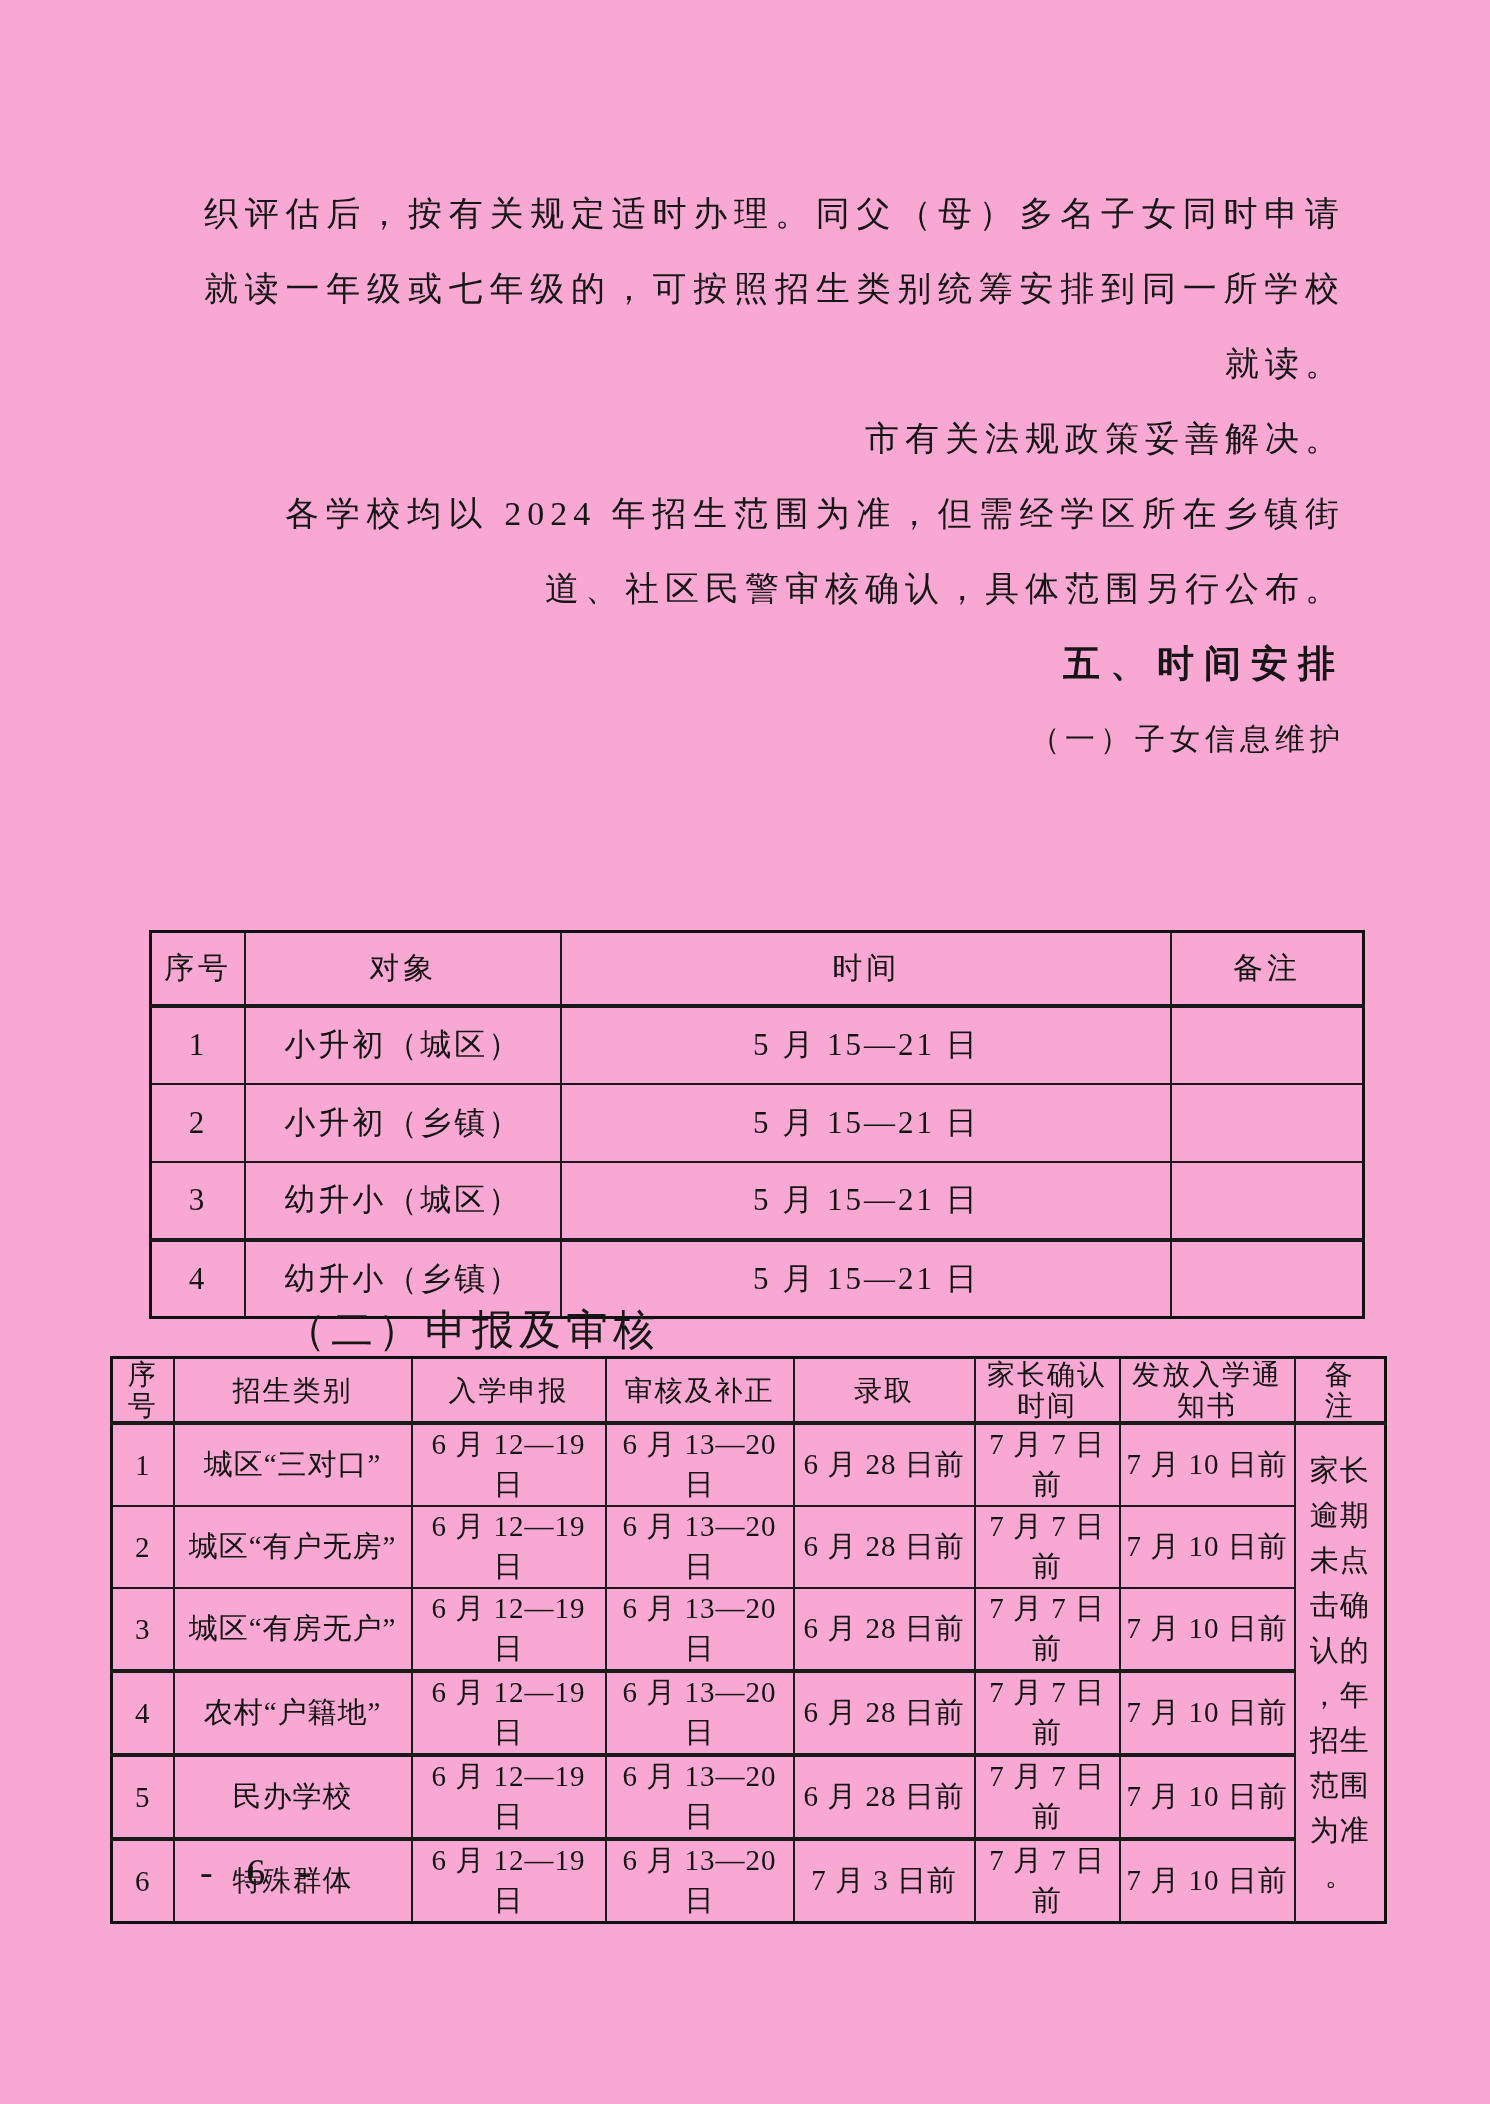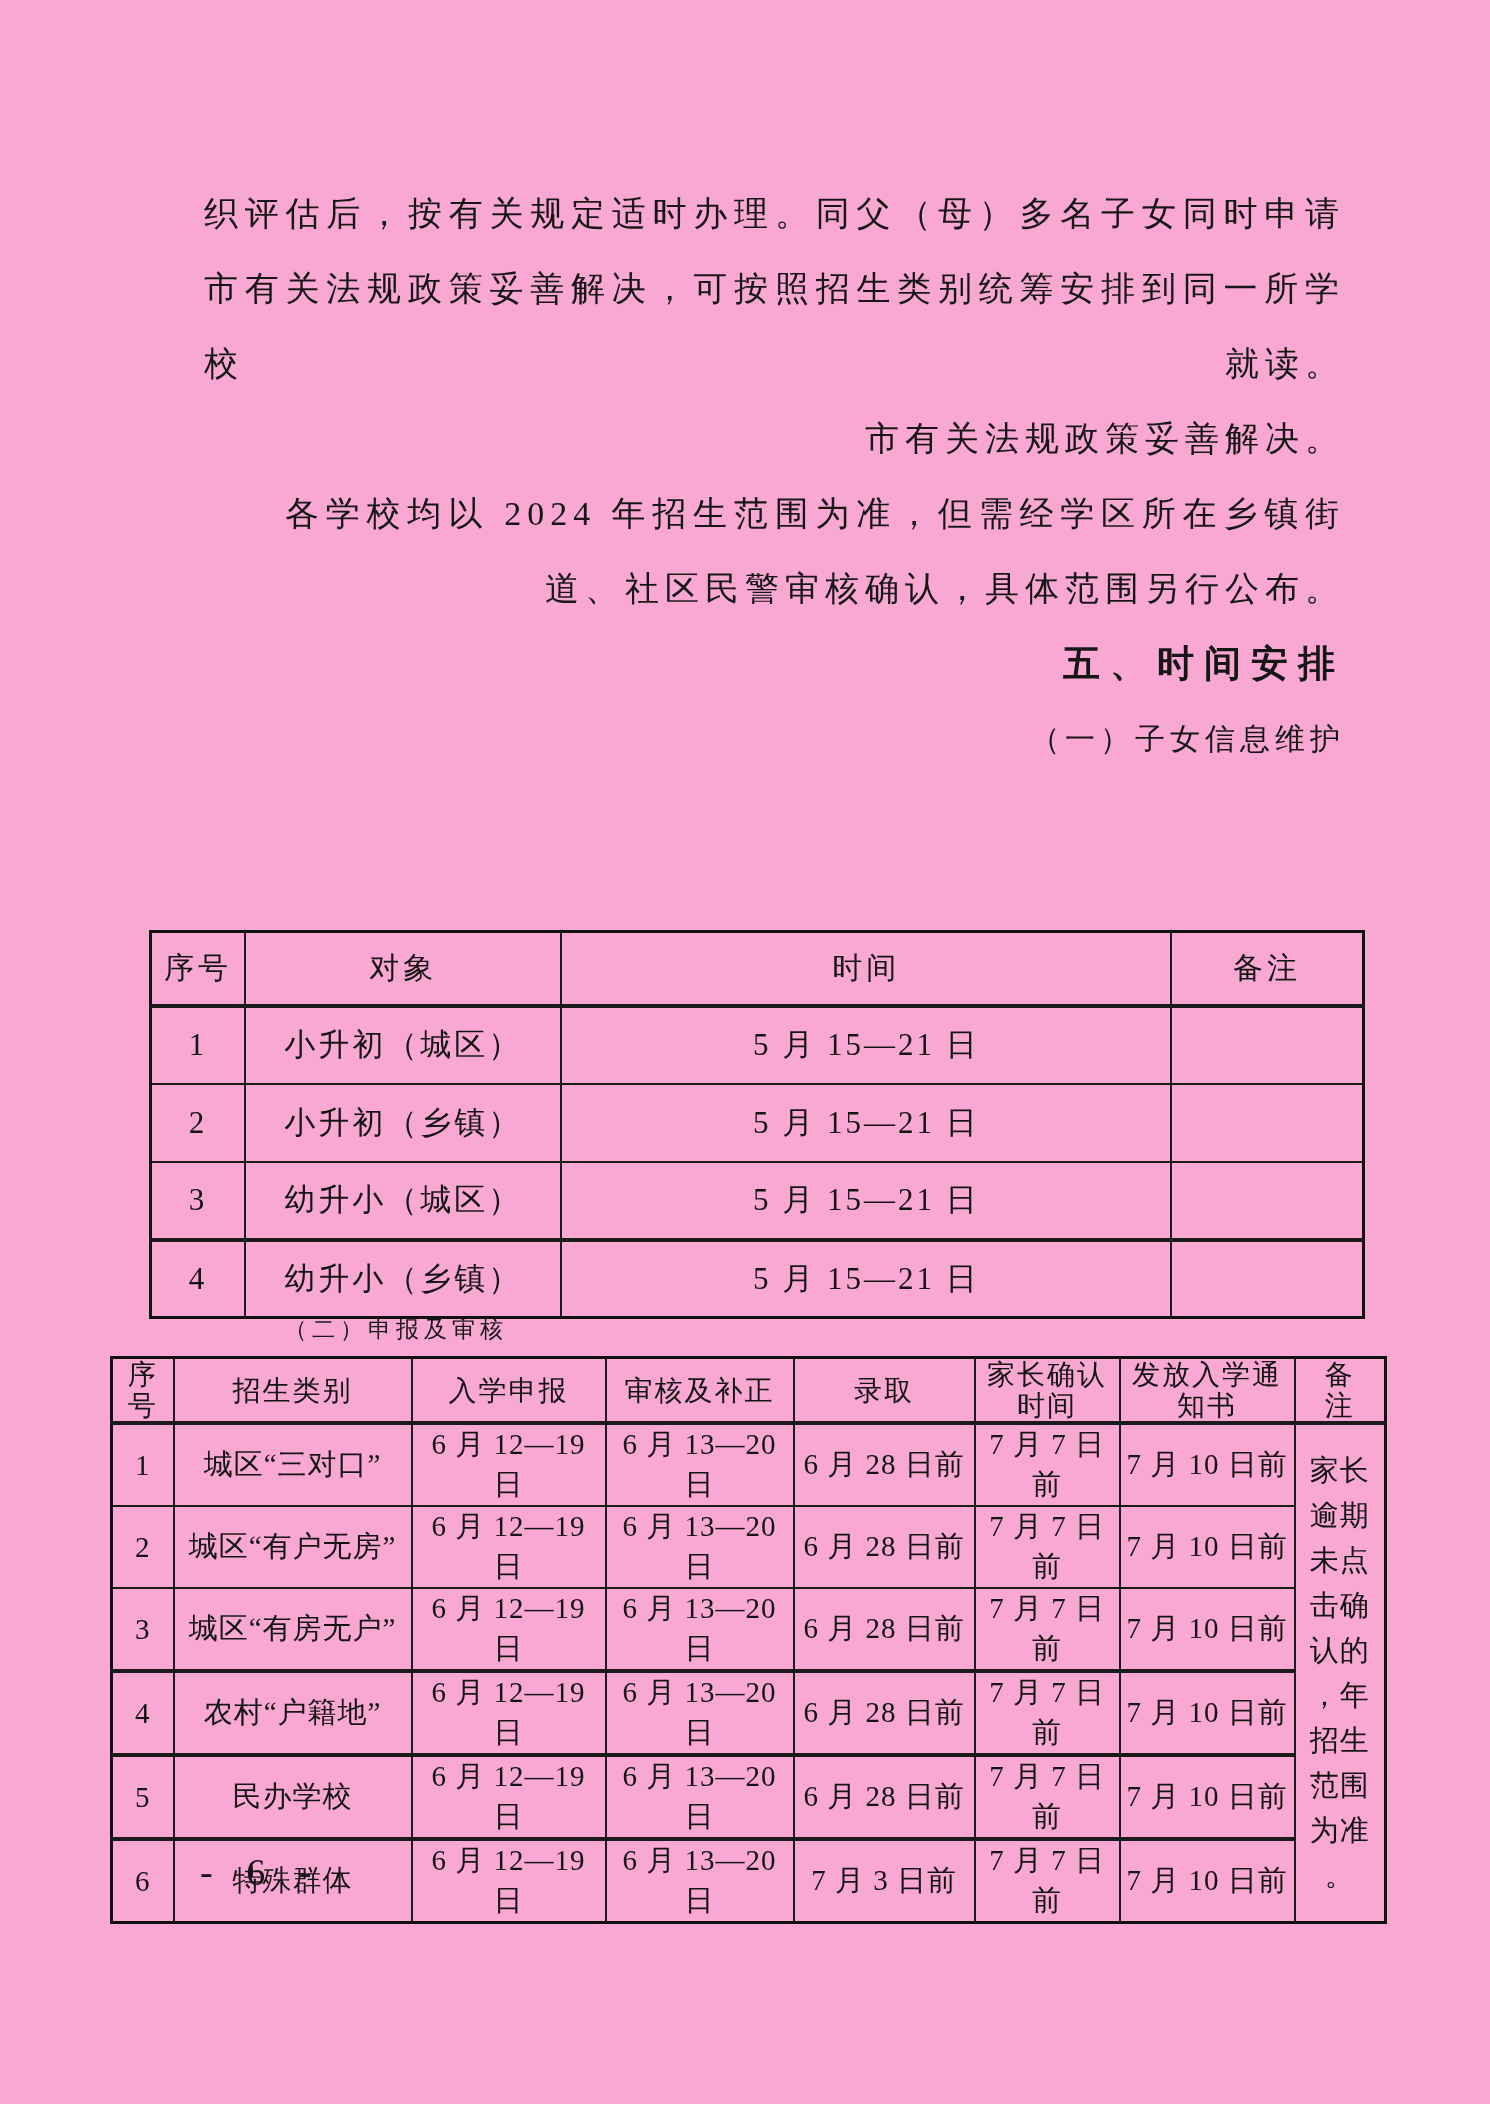--- a/index.html
+++ b/index.html
@@ -31,21 +31,21 @@
     color:#141414; overflow:hidden;
   }
   th { white-space:pre-line; font-weight:400; }
   .t1wrap { position:absolute; left:149px; top:930px; width:1216px; }
   .t1wrap table { border:3px solid #111; }
   .t1wrap th { font-size:30px; letter-spacing:4px; height:74px; border-bottom-width:4px; }
   .t1wrap td { font-size:31px; letter-spacing:3px; height:78px; }
   .t1wrap tr.thickb td { border-bottom-width:4px; }
   .sub2 {
     position:absolute; left:284px; top:1308px; height:44px; line-height:44px;
-    font-size:23px; letter-spacing:5px;
+    font-size:42px; letter-spacing:5px;
     font-family:"Liberation Serif","DejaVu Serif",serif;
   }
   .t2wrap { position:absolute; left:110px; top:1356px; width:1274px; }
   .t2wrap table { border:3px solid #111; }
   .t2wrap th { font-size:28px; line-height:31px; letter-spacing:2px; height:62px; border-bottom-width:4px; }
   .t2wrap td { font-size:29px; letter-spacing:1px; height:69px; }
   .t2wrap tr.r1 td { height:36px; }
   .t2wrap tr.thickb td { border-bottom-width:4px; }
   .t2-note {
     line-break:anywhere; word-break:break-all;
@@ -58,21 +58,21 @@
     font-family:"Liberation Serif","DejaVu Serif",serif;
   }
 </style>
 </head>
 <body>
 
 <div class="page">
 
   <div class="textflow">
     <div class="line full">织评估后，按有关规定适时办理。同父（母）多名子女同时申请</div>
-    <div class="line full">市有关法规政策妥善解决，可按照招生类别统筹安排到同一所学校</div>
+    <div class="line full">就读一年级或七年级的，可按照招生类别统筹安排到同一所学校</div>
     <div class="line">就读。</div>
     <div class="line">市有关法规政策妥善解决。</div>
     <div class="line full indent">各学校均以 2024 年招生范围为准，但需经学区所在乡镇街</div>
     <div class="line">道、社区民警审核确认，具体范围另行公布。</div>
     <div class="line h indent">五、时间安排</div>
     <div class="line sub indent">（一）子女信息维护</div>
   </div>
 
   <div class="t1wrap">
     <table>

